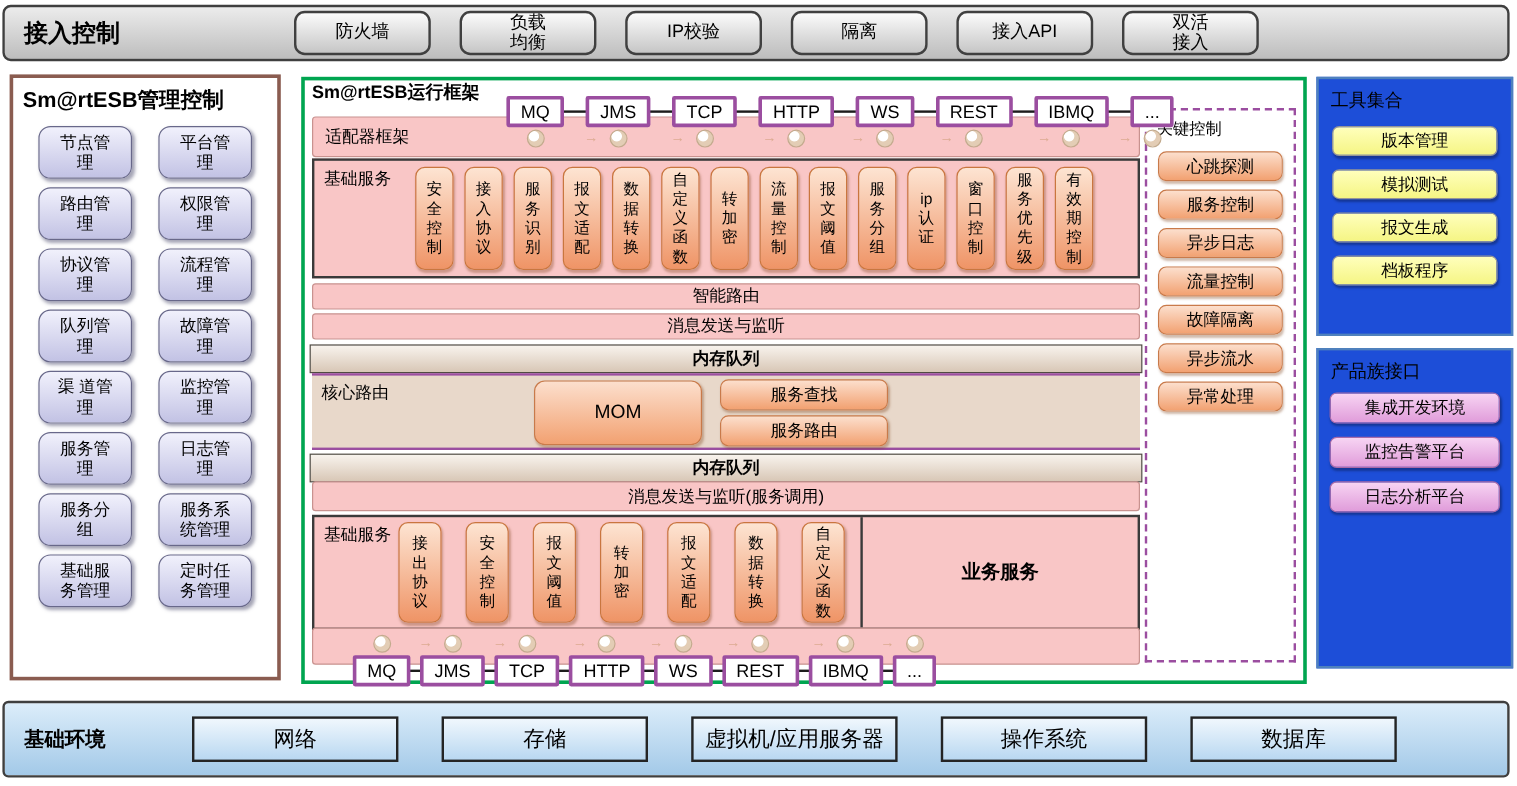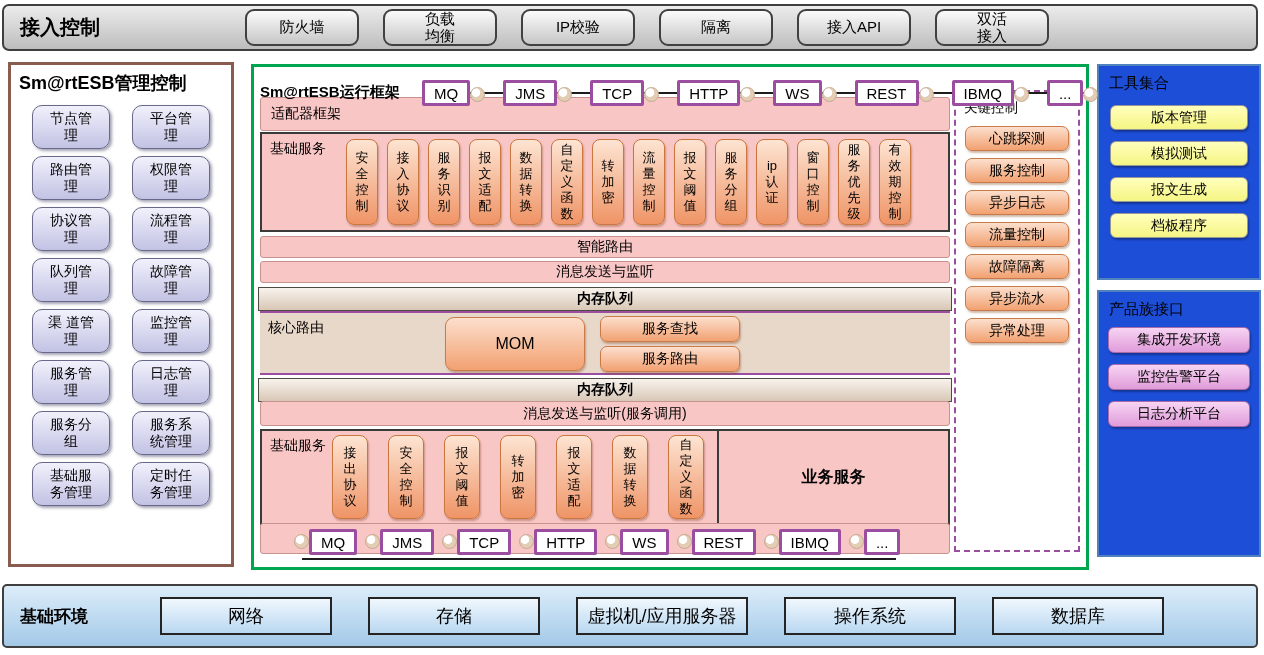--- a/index.html
+++ b/index.html
@@ -44,21 +44,21 @@
     box-shadow:2px 2px 3px rgba(90,90,120,.55);
     display:flex; align-items:center; justify-content:center;
     text-align:center; font-size:14px; line-height:1.2; padding:2px 12px;
     word-break:break-all;
   }
   
   .esb-panel {
     position:absolute; left:251px; top:64px; width:838px; height:506px;
     background:#fff; border:3px solid #00a550;
   }
-  .esb-title { position:absolute; left:6px; top:16px; font-size:15px; font-weight:bold; z-index:3; }
+  .esb-title { position:absolute; left:6px; top:1px; font-size:15px; font-weight:bold; z-index:3; }
   .band { position:absolute; left:6px; width:690px; }
   .pinkbar {
     background:#f9c6c6; border:1px solid #c8928f; border-radius:3px;
     font-size:14px; display:flex; align-items:center; justify-content:center;
   }
   .pinkbar.left-label { justify-content:flex-start; padding-left:10px; }
   .adapter-bar { top:30px; height:34px; }
   .svc-box {
     position:absolute; left:6px; width:690px;
     background:#f9c6c6; border:2px solid #3a3a3a;
@@ -117,21 +117,21 @@
   .bottom-pinkbar { top:456px; height:31px; }
   
   .proto-row { position:absolute; display:flex; gap:18px; z-index:2; }
   .proto-row-top { left:168px; top:13px; }
   .proto-row-bottom { left:40px; top:462px; gap:8px; }
   .proto-row::before {
     content:""; position:absolute; left:8px; right:4px; border-top:2px solid #1c1c1c; z-index:0;
   }
   .proto-row-top::before { top:12px; }
   .proto-row-bottom::before { top:29px; }
-  .pcell { position:relative; display:flex; flex-direction:row; align-items:center;justify-content:center; }
+  .pcell { position:relative; display:flex; flex-direction:column; align-items:center;justify-content:center; }
   .pbox {
     position:relative; z-index:1; background:#fff;
     border:3px solid #9b4ea0; border-radius:2px;
     padding:1px 9px; font-size:15px; height:26px;
     display:flex; align-items:center; justify-content:center;
   }
   .pdot {
     position:relative; width:15px; height:15px; border-radius:50%; margin:2px 0 0 0;
     background: radial-gradient(circle at 38% 35%, #ffffff 0 34%, #e3cdb5 40% 100%);
     border:1px solid #c3ab8e;

